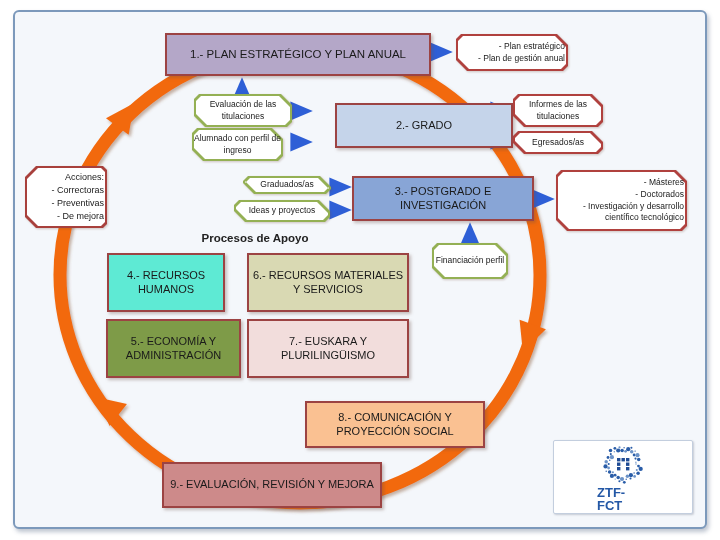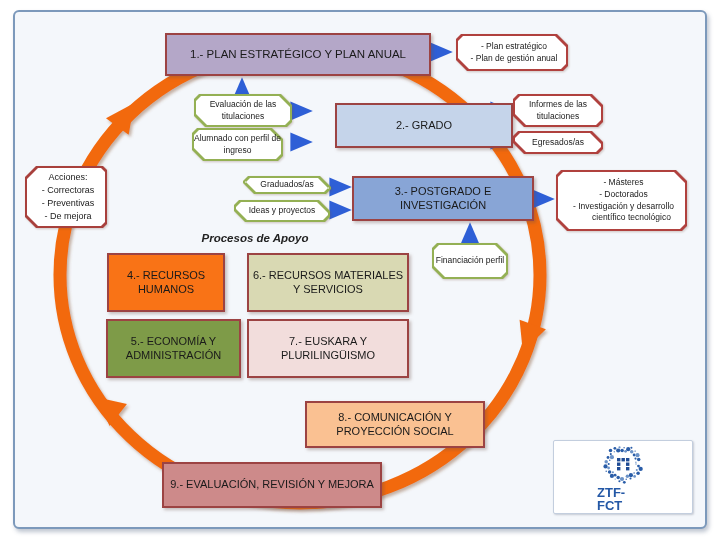--- a/index.html
+++ b/index.html
@@ -31,34 +31,34 @@
     filter:drop-shadow(1.5px 1.5px 1px rgba(120,80,60,.3));
   }
   .snip .bg{position:absolute;inset:0;clip-path:var(--cp);background:var(--bc);}
   .snip .fg{position:absolute;inset:2px;clip-path:var(--cp);background:#ffffff;}
   .snip .txt{
     position:relative;z-index:1;width:100%;height:100%;box-sizing:border-box;
     display:flex;flex-direction:column;justify-content:center;
     font-size:8.5px;line-height:1.3;color:#1a1a1a;
   }
   .txt.center{align-items:center;text-align:center;}
-  .txt.left{padding-left:7px;padding-right:3px;align-items:center;text-align:left;}
+  .txt.left{padding-left:7px;padding-right:3px;align-items:flex-end;text-align:left;}
   .txt span{display:block;}
   .red{--bc:#b0413e;}
   .green{--bc:#94b054;}
   .acciones{
     --cp:polygon(11px 0, calc(100% - 4px) 0, 100% 4px, 100% calc(100% - 4px),
       calc(100% - 4px) 100%, 11px 100%, 0 calc(100% - 11px), 0 11px);
     --bc:#a8403c;
   }
   .acciones .txt{font-size:9px;line-height:1.45;}
   .indent{padding-left:16px;}
   .support-title{
     position:absolute;z-index:2;left:170px;top:232px;width:170px;
-    text-align:center;font-size:11.5px;font-weight:bold;font-style:italic;color:#222;
+    text-align:center;font-size:11.5px;font-weight:bold;color:#222;
   }
   
   .logo-panel{
     position:absolute;z-index:3;left:553px;top:440px;width:138px;height:72px;
     background:#ffffff;border:1px solid #c3cede;border-radius:2px;
     box-shadow:1px 1px 2px rgba(90,100,120,.3);
     display:flex;align-items:center;justify-content:space-evenly;
   }
   .upv{display:flex;flex-direction:column;align-items:center;width:78px;}
   .upv .motto{font-size:5px;color:#444;letter-spacing:.4px;line-height:1;}
@@ -103,21 +103,21 @@
 
 <div class="pbox" style="left:165px;top:33px;width:266px;height:43px;background:#b4a7c8;font-size:11.5px;">
   <span>1.- PLAN ESTRATÉGICO Y PLAN ANUAL</span>
 </div>
 <div class="pbox" style="left:313px;top:103px;width:178px;height:45px;background:#c5d4ea;margin-left:22px;">
   <span>2.- GRADO</span>
 </div>
 <div class="pbox" style="left:352px;top:176px;width:182px;height:45px;background:#88a5d6;">
   <span>3.- POSTGRADO E INVESTIGACIÓN</span>
 </div>
-<div class="pbox" style="left:107px;top:253px;width:118px;height:59px;background:#f97316;">
+<div class="pbox" style="left:107px;top:253px;width:118px;height:59px;background:#5eead4;">
   <span>4.- RECURSOS HUMANOS</span>
 </div>
 <div class="pbox" style="left:247px;top:253px;width:162px;height:59px;background:#d9d9b3;">
   <span>6.- RECURSOS MATERIALES Y SERVICIOS</span>
 </div>
 <div class="pbox" style="left:106px;top:319px;width:135px;height:59px;background:#7e9b48;">
   <span>5.- ECONOMÍA Y ADMINISTRACIÓN</span>
 </div>
 <div class="pbox" style="left:247px;top:319px;width:162px;height:59px;background:#f2dddc;">
   <span>7.- EUSKARA Y PLURILINGÜISMO</span>

